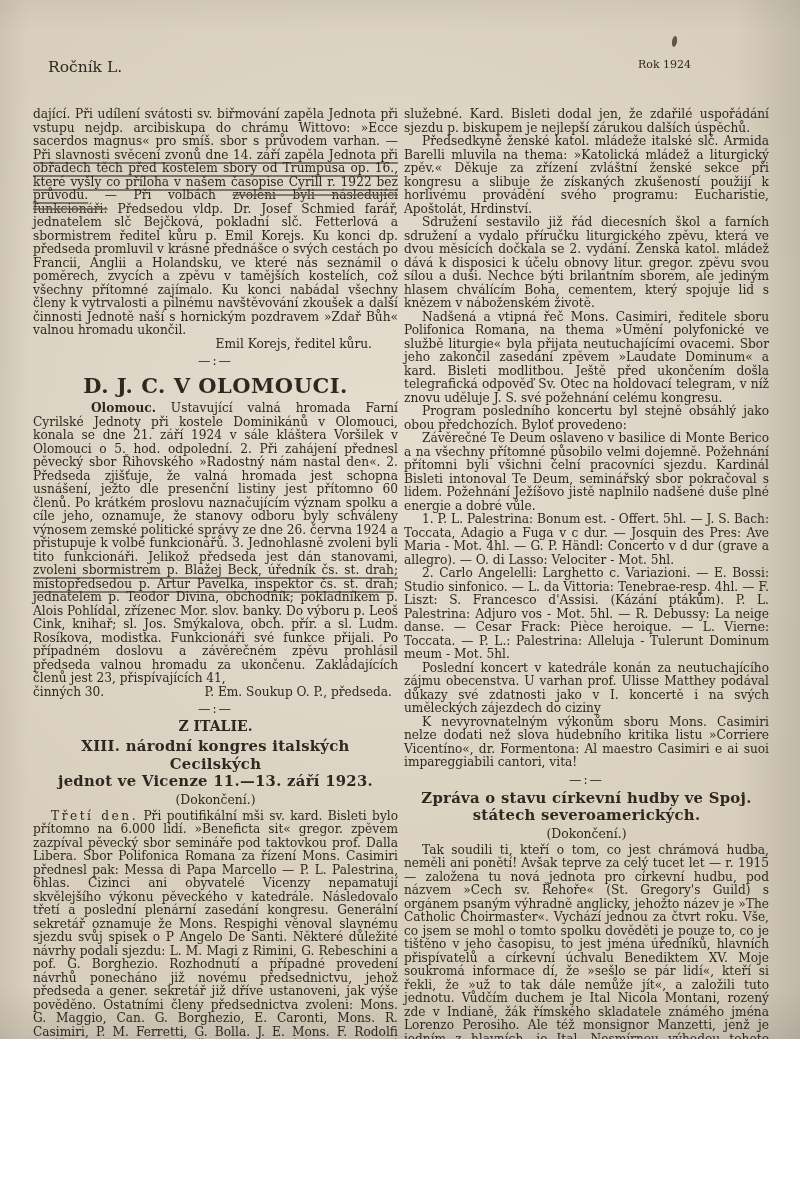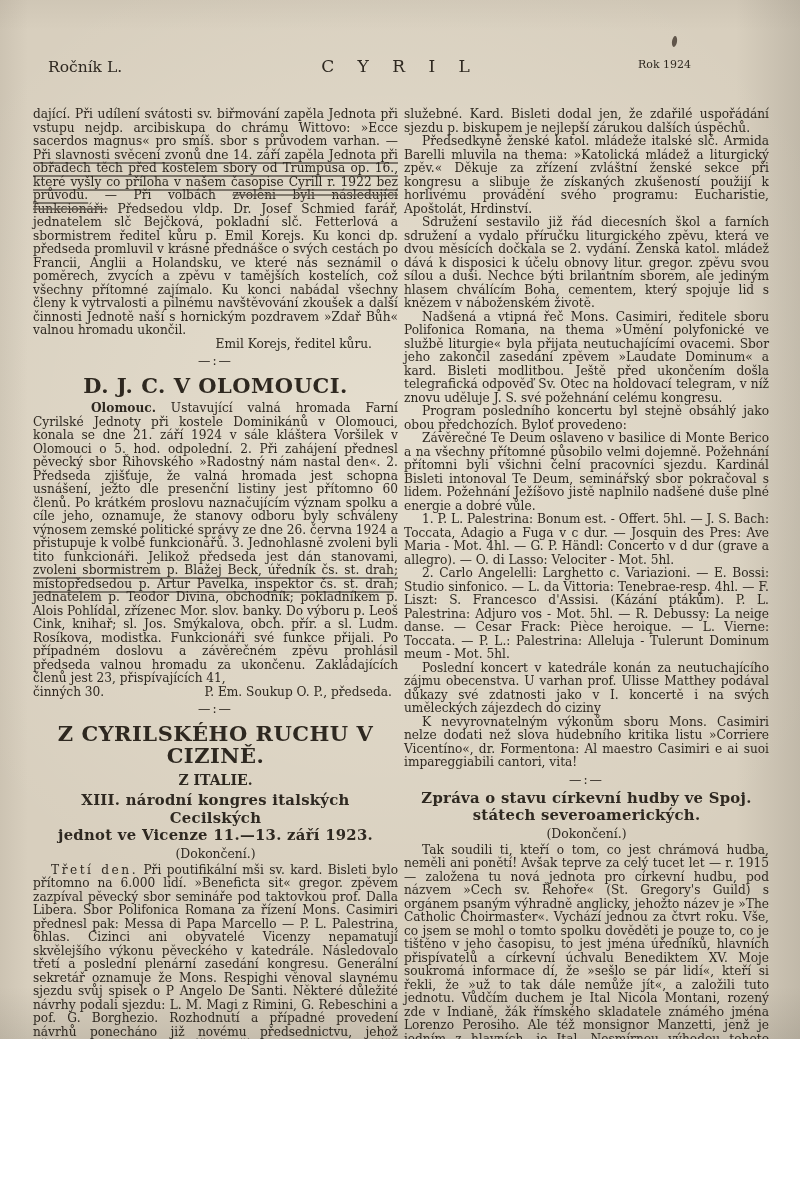--- a/index.html
+++ b/index.html
@@ -33,36 +33,34 @@
   .pen-u{text-decoration:underline;text-decoration-thickness:1.6px;text-decoration-color:rgba(99,92,82,0.8);text-underline-offset:2.5px;text-decoration-skip-ink:none;}
   .pen-s{text-decoration:line-through;text-decoration-thickness:1.5px;text-decoration-color:rgba(99,92,82,0.75);}
   .footer{position:absolute;left:0;right:30px;top:1122px;text-align:center;font-size:14.5px;}
 </style>
 </head>
 <body>
 
 <div class="page">
   <div class="ink-blot"></div>
   <div class="hdr-left">Ročník L.</div>
-  <div class="hdr-center">C Y R I L</div>
   <div class="hdr-right">Rok 1924</div>
 
   <div class="cols">
     <div class="col">
         <p class="para noindent"><span>dající. Při udílení svátosti sv. biřmování zapěla Jednota při vstupu nejdp. arcibiskupa do chrámu Wittovo: »Ecce sacerdos magnus« pro smíš. sbor s průvodem varhan. — </span><span class="pen-u">Při slavnosti svěcení zvonů dne 14. září zapěla Jednota při obřadech těch před kostelem sbory od Trumpusa op. 16., které vyšly co příloha v našem časopise Cyrill r. 1922 bez průvodu.</span><span> — Při volbách </span><span class="pen-s">zvoleni byli následující funkcionáři:</span><span> Předsedou vldp. Dr. Josef Schmied farář, jednatelem slč Bejčková, pokladní slč. Fetterlová a sbormistrem ředitel kůru p. Emil Korejs. Ku konci dp. předseda promluvil v krásné přednášce o svých cestách po Francii, Anglii a Holandsku, ve které nás seznámil o poměrech, zvycích a zpěvu v tamějších kostelích, což všechny přítomné zajímalo. Ku konci nabádal všechny členy k vytrvalosti a pilnému navštěvování zkoušek a další činnosti Jednotě naší s hornickým pozdravem »Zdař Bůh« valnou hromadu ukončil.</span></p>
         <div class="sig">Emil Korejs, ředitel kůru.</div>
         <div class="sep">—:—</div>
         <div class="h-major">D. J. C. V OLOMOUCI.</div>
         <p class="para"><span class="bold">Olomouc.</span><span> Ustavující valná hromada Farní Cyrilské Jednoty při kostele Dominikánů v Olomouci, konala se dne 21. září 1924 v sále kláštera Voršilek v Olomouci o 5. hod. odpolední. 2. Při zahájení přednesl pěvecký sbor Řihovského »Radostný nám nastal den«. 2. Předseda zjišťuje, že valná hromada jest schopna usnášení, ježto dle presenční listiny jest přítomno 60 členů. Po krátkém proslovu naznačujícím význam spolku a cíle jeho, oznamuje, že stanovy odboru byly schváleny výnosem zemské politické správy ze dne 26. června 1924 a přistupuje k volbě funkcionářů. 3. Jednohlasně zvoleni byli tito funkcionáři. Jelikož předseda jest dán stanovami, </span><span class="pen-u">zvoleni sbormistrem p. Blažej Beck, úředník čs. st. drah; místopředsedou p. Artur Pavelka, inspektor čs. st. drah</span><span>; jednatelem p. Teodor Divina, obchodník; pokladníkem p. Alois Pohlídal, zřízenec Mor. slov. banky. Do výboru p. Leoš Cink, knihař; sl. Jos. Smýkalova, obch. přír. a sl. Ludm. Rosíkova, modistka. Funkcionáři své funkce přijali. Po případném doslovu a závěrečném zpěvu prohlásil předseda valnou hromadu za ukončenu. Zakládajících členů jest 23, přispívajících 41,</span></p>
         <div class="sigsplit">
           <span>činných 30.</span>
           <span>P. Em. Soukup O. P., předseda.</span>
         </div>
         <div class="sep">—:—</div>
-        <div class="h-major">Z CYRILSKÉHO RUCHU V CIZINĚ.</div>
         <div class="h-sub">Z ITALIE.</div>
         <div class="h-title">XIII. národní kongres italských Cecilských<br>jednot ve Vicenze 11.—13. září 1923.</div>
         <div class="note">(Dokončení.)</div>
         <p class="para"><span class="spaced">Třetí den.</span><span> Při poutifikální mši sv. kard. Bisleti bylo přítomno na 6.000 lidí. »Beneficta sit« gregor. zpěvem zazpíval pěvecký sbor semináře pod taktovkou prof. Dalla Libera. Sbor Polifonica Romana za řízení Mons. Casimiri přednesl pak: Messa di Papa Marcello — P. L. Palestrina, 6hlas. Cizinci ani obyvatelé Vicenzy nepamatují skvělejšího výkonu pěveckého v katedrále. Následovalo třetí a poslední plenární zasedání kongresu. Generální sekretář oznamuje že Mons. Respighi věnoval slavnému sjezdu svůj spisek o P Angelo De Santi. Některé důležité návrhy podali sjezdu: L. M. Magi z Rimini, G. Rebeschini a pof. G. Borghezio. Rozhodnutí a případné provedení návrhů ponecháno již novému předsednictvu, jehož předseda a gener. sekretář již dříve ustanoveni, jak výše pověděno. Ostatními členy předsednictva zvoleni: Mons. G. Maggio, Can. G. Borghezio, E. Caronti, Mons. R. Casimiri, P. M. Ferretti, G. Bolla. J. E. Mons. F. Rodolfi vytýčil směrnice nové činnosti usilující o praktické zavádění gregor. zpěvu jako nejlepší pomůcky boho-</span></p>
       </div>
     <div class="col">
         <p class="para noindent"><span>služebné. Kard. Bisleti dodal jen, že zdařilé uspořádání sjezdu p. biskupem je nejlepší zárukou dalších úspěchů.</span></p>
         <p class="para"><span>Předsedkyně ženské katol. mládeže italské slč. Armida Barelli mluvila na thema: »Katolická mládež a liturgický zpěv.« Děkuje za zřízení zvláštní ženské sekce při kongresu a slibuje že získaných zkušeností použijí k horlivému provádění svého programu: Eucharistie, Apoštolát, Hrdinství.</span></p>
         <p class="para"><span>Sdružení sestavilo již řád diecesních škol a farních sdružení a vydalo příručku liturgického zpěvu, která ve dvou měsících dočkala se 2. vydání. Ženská katol. mládež dává k disposici k účelu obnovy litur. gregor. zpěvu svou sílou a duši. Nechce býti brilantním sborem, ale jediným hlasem chválícím Boha, cementem, který spojuje lid s knězem v náboženském životě.</span></p>
         <p class="para"><span>Nadšená a vtipná řeč Mons. Casimiri, ředitele sboru Polifonica Romana, na thema »Umění polyfonické ve službě liturgie« byla přijata neutuchajícími ovacemi. Sbor jeho zakončil zasedání zpěvem »Laudate Dominum« a kard. Bisleti modlitbou. Ještě před ukončením došla telegrafická odpověď Sv. Otec na holdovací telegram, v níž znovu uděluje J. S. své požehnání celému kongresu.</span></p>

